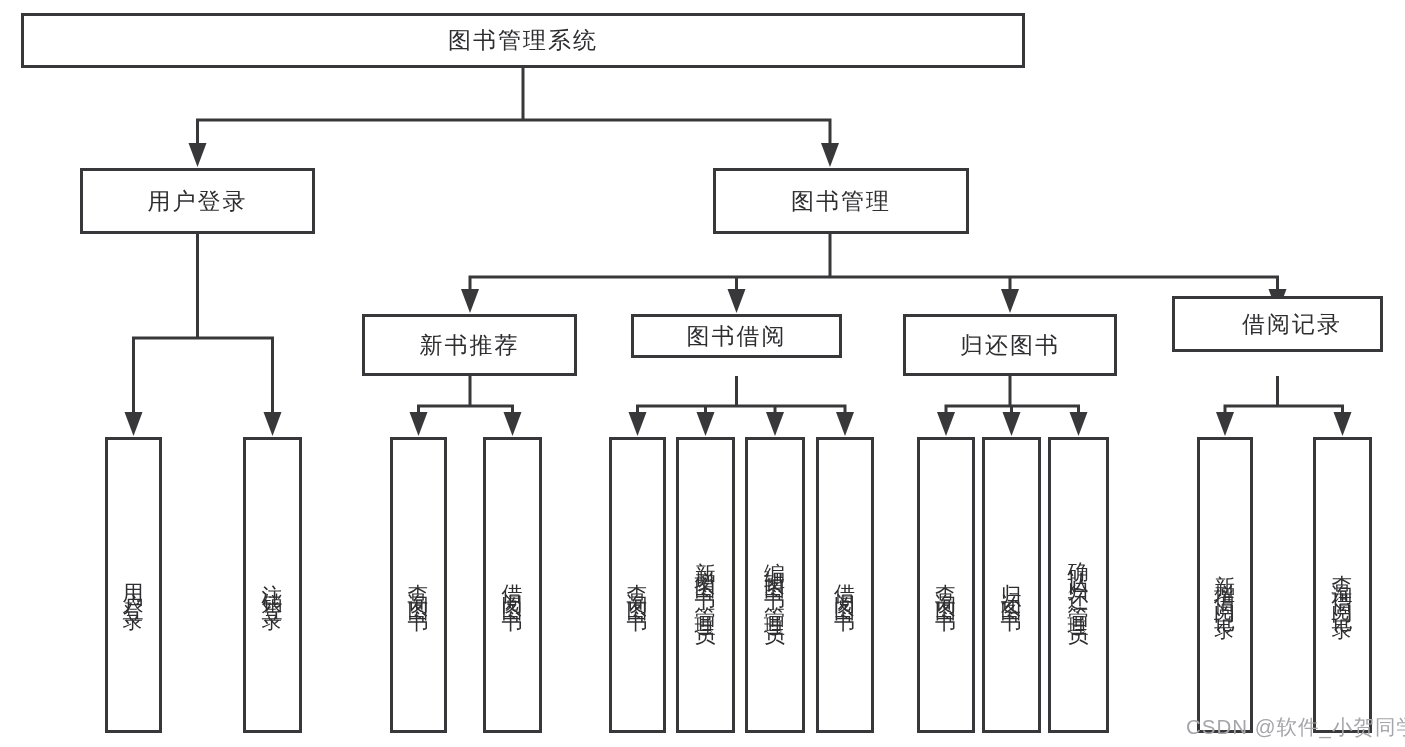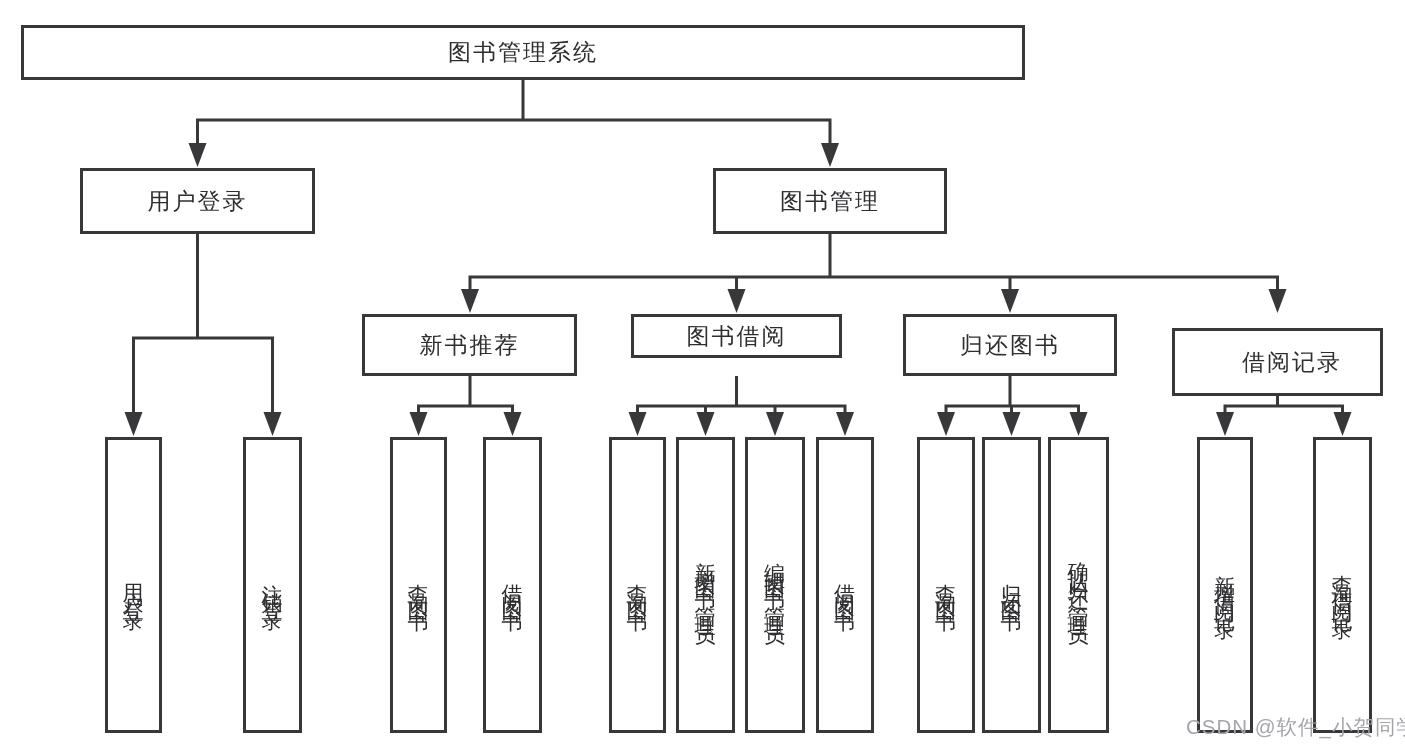--- a/index.html
+++ b/index.html
@@ -19,29 +19,29 @@
     background:#fff; border:3px solid var(--line,#38383b);
     display:flex; align-items:center; justify-content:center;
   }
   .node.h .label { font-size:23px; letter-spacing:2px; white-space:nowrap; }
   .node.v .label {
     writing-mode:vertical-rl; text-orientation:mixed;
     font-size:21px; letter-spacing:9px; line-height:1; white-space:nowrap;
   }
 
   
-  .b-root   { left:21px;  top:13px;  width:1004px; height:55px;margin-top:12px; }
+  .b-root   { left:21px;  top:13px;  width:1004px; height:55px; }
   
   .b-login  { left:80px;  top:168px; width:235px; height:66px; }
-  .b-mgmt   { left:713px; top:168px; width:234px; height:66px; }
+  .b-mgmt   { left:713px; top:168px; width:256px; height:66px; }
   
   .b-rec    { left:362px;  top:314px; width:215px; height:62px; }
   .b-borrow { left:631px;  top:314px; width:211px; height:44px; }
   .b-cur    { left:903px;  top:314px; width:214px; height:62px; }
-  .b-recs   { left:1172px; top:328px; width:211px; height:68px;padding-left:29px; }
+  .b-recs   { left:1172px; top:296px; width:211px; height:56px;padding-left:29px; }
   
   .leaf { top:437px; height:296px; }
   .l1  { left:105px;  width:57px; }
   .l2  { left:243px;  width:59px; }
   .l3  { left:390px;  width:57px; }
   .l4  { left:483px;  width:59px; }
   .l5  { left:609px;  width:57px; }
   .l6  { left:676px;  width:59px; }
   .l7  { left:745px;  width:60px; }
   .l8  { left:816px;  width:58px; }

